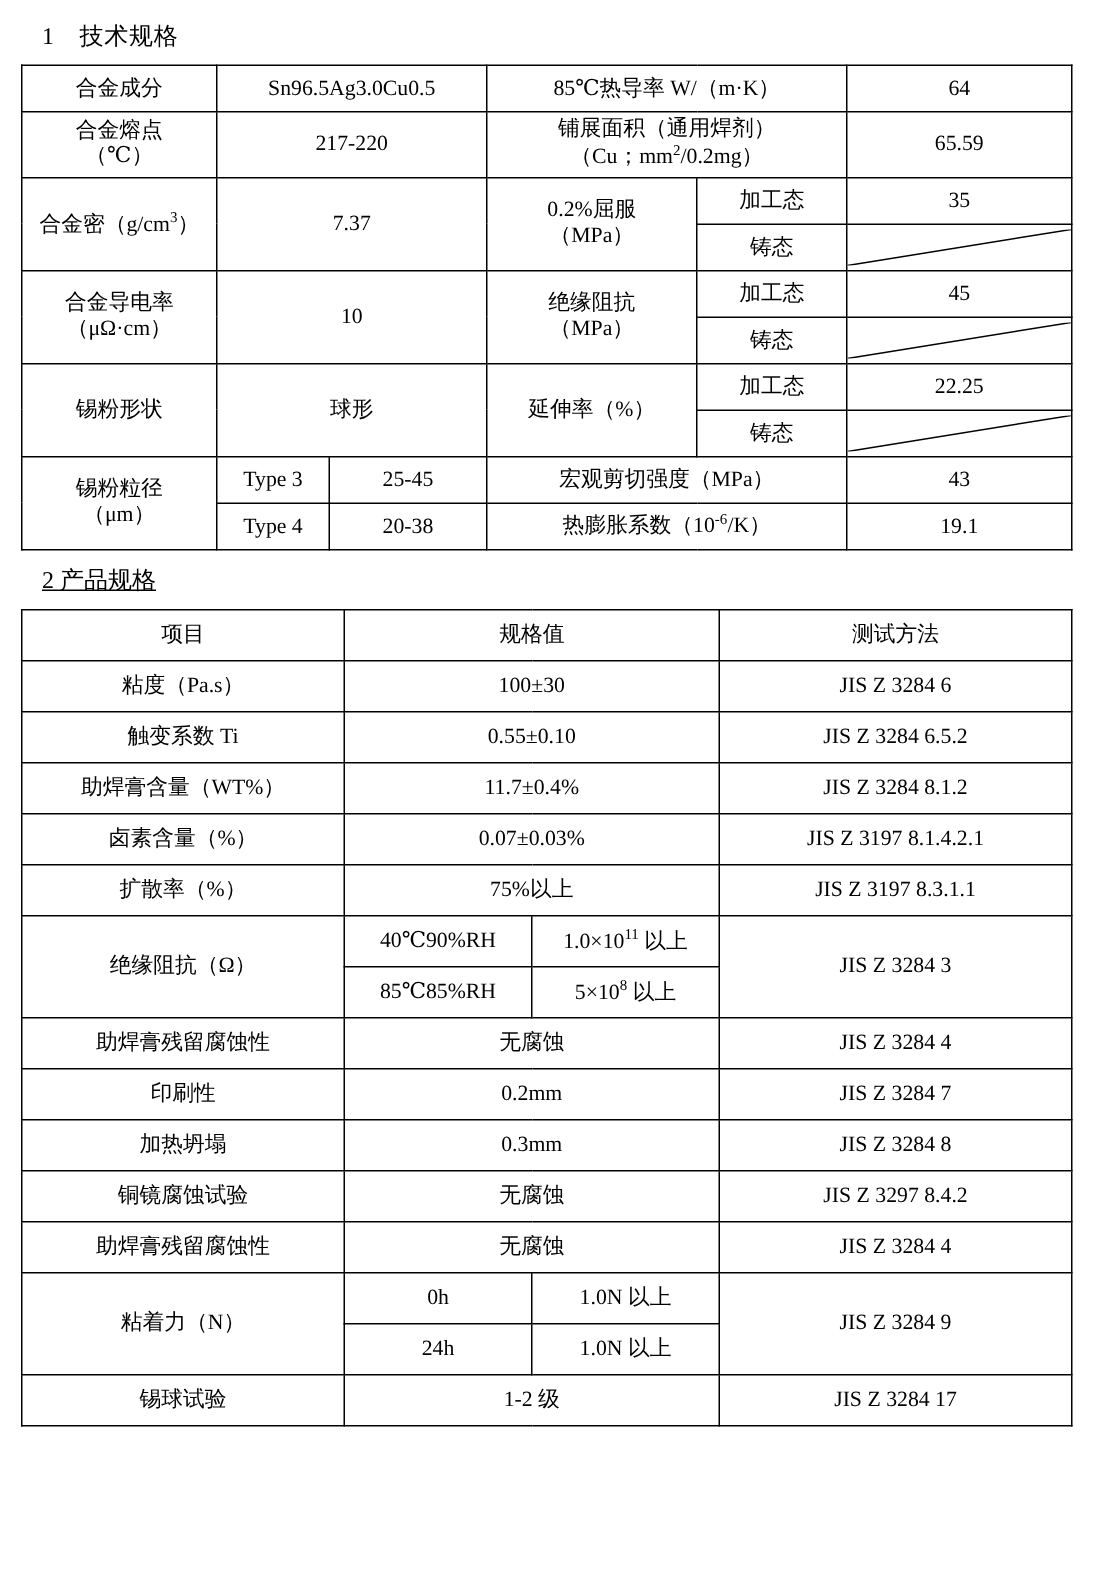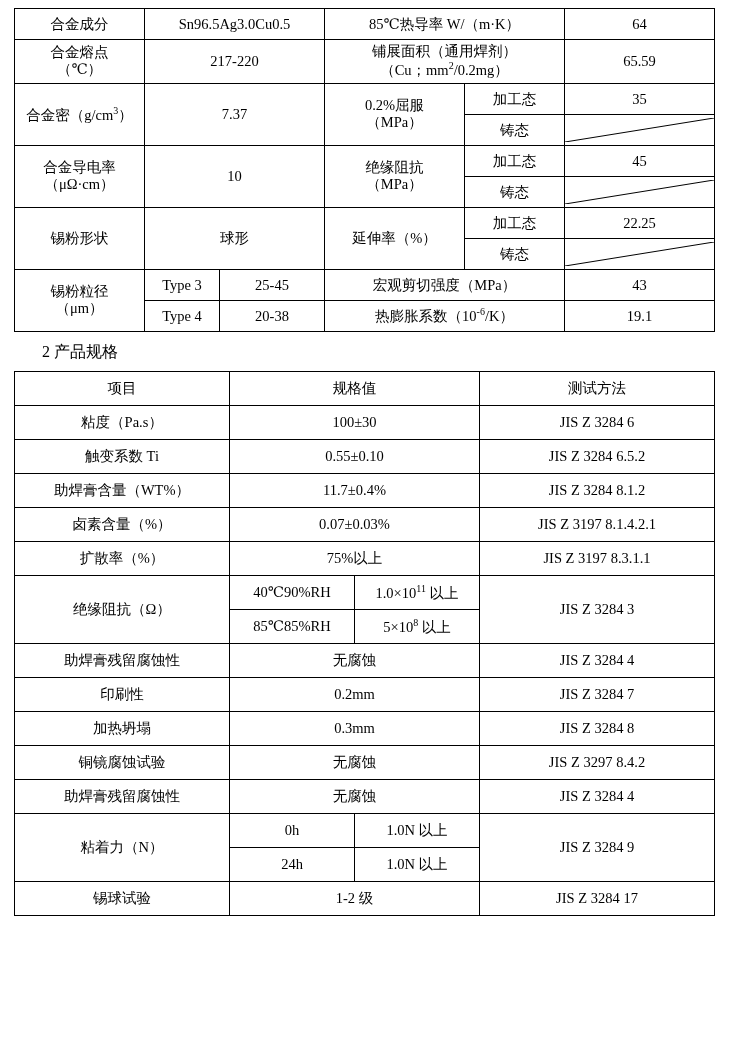--- a/index.html
+++ b/index.html
@@ -53,28 +53,33 @@
   .diag svg {
     display: block;
     width: 100%;
     height: 100%;
   }
   .tbl2 { margin-top: 2px; }
   .tbl2 td { height: 27px; }
   .two-line { line-height: 1.2; }
   .heading2 {
     font-size: 16px;
-    margin: 10px 0 8px 28px;
+    margin: 10px 0 8px 14px;
+    text-decoration: underline;
   }
 </style>
 </head>
 <body>
 
 <div class="page">
 
+  <div class="section-heading">
+    <span class="num">1</span>
+    <span>技术规格</span>
+  </div>
 
   <table class="tbl1">
     <colgroup>
       <col style="width:130px">
       <col style="width:75px">
       <col style="width:105px">
       <col style="width:140px">
       <col style="width:100px">
       <col style="width:150px">
     </colgroup>

